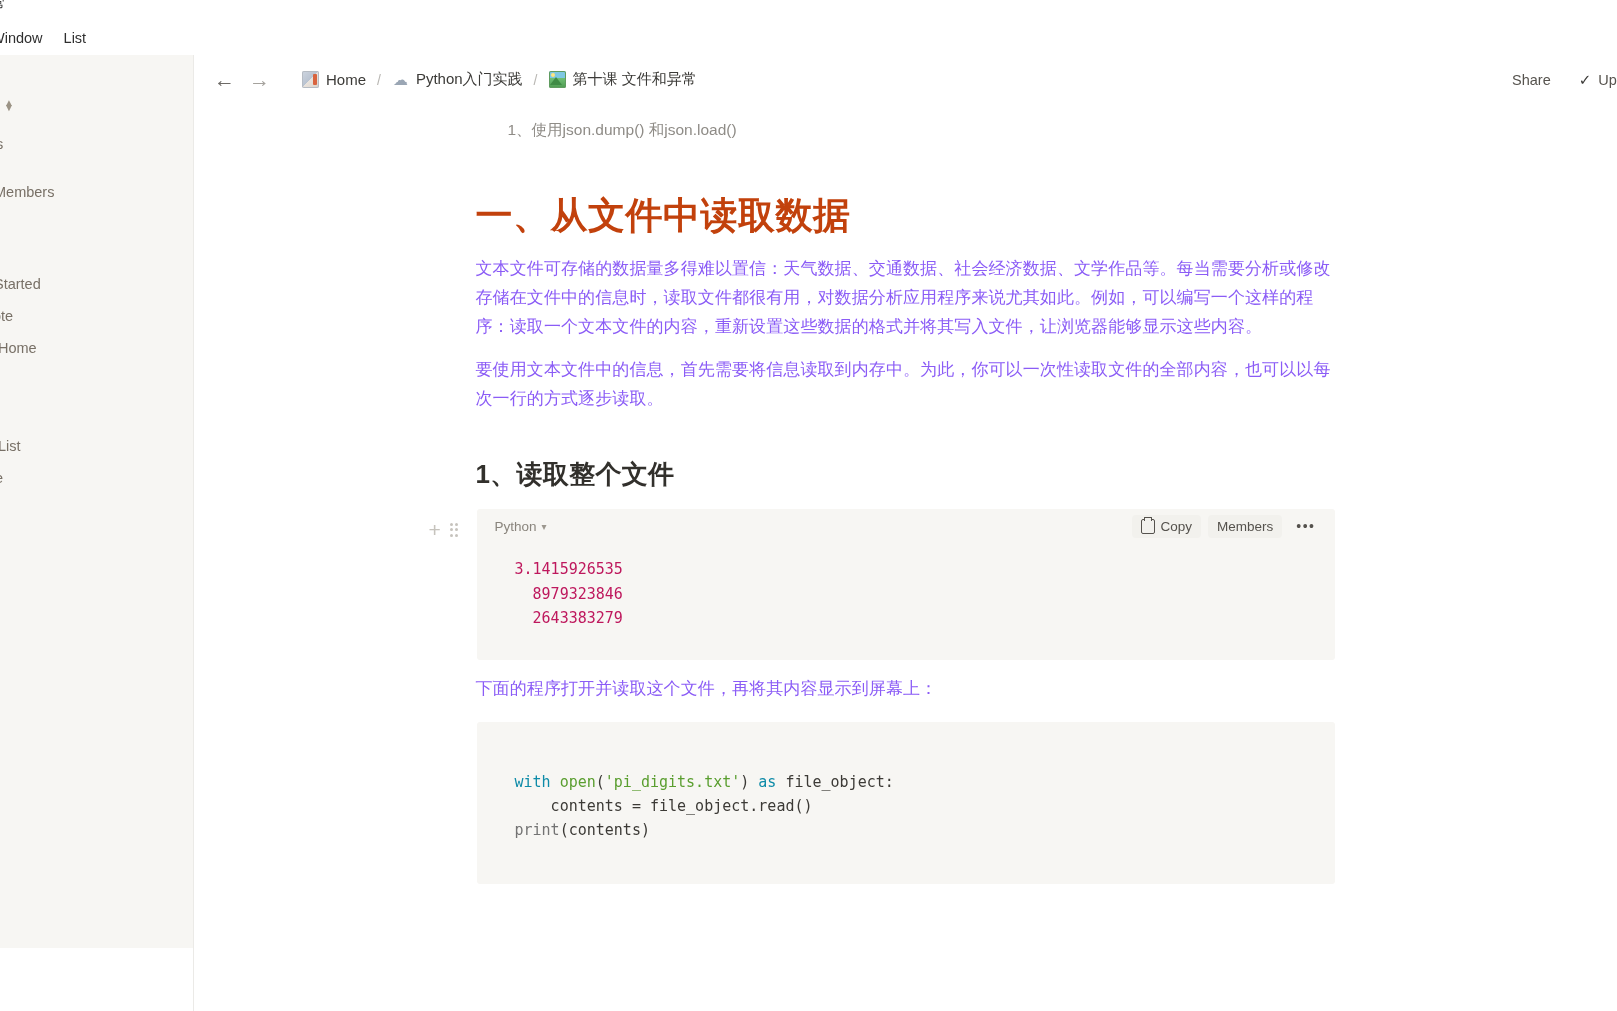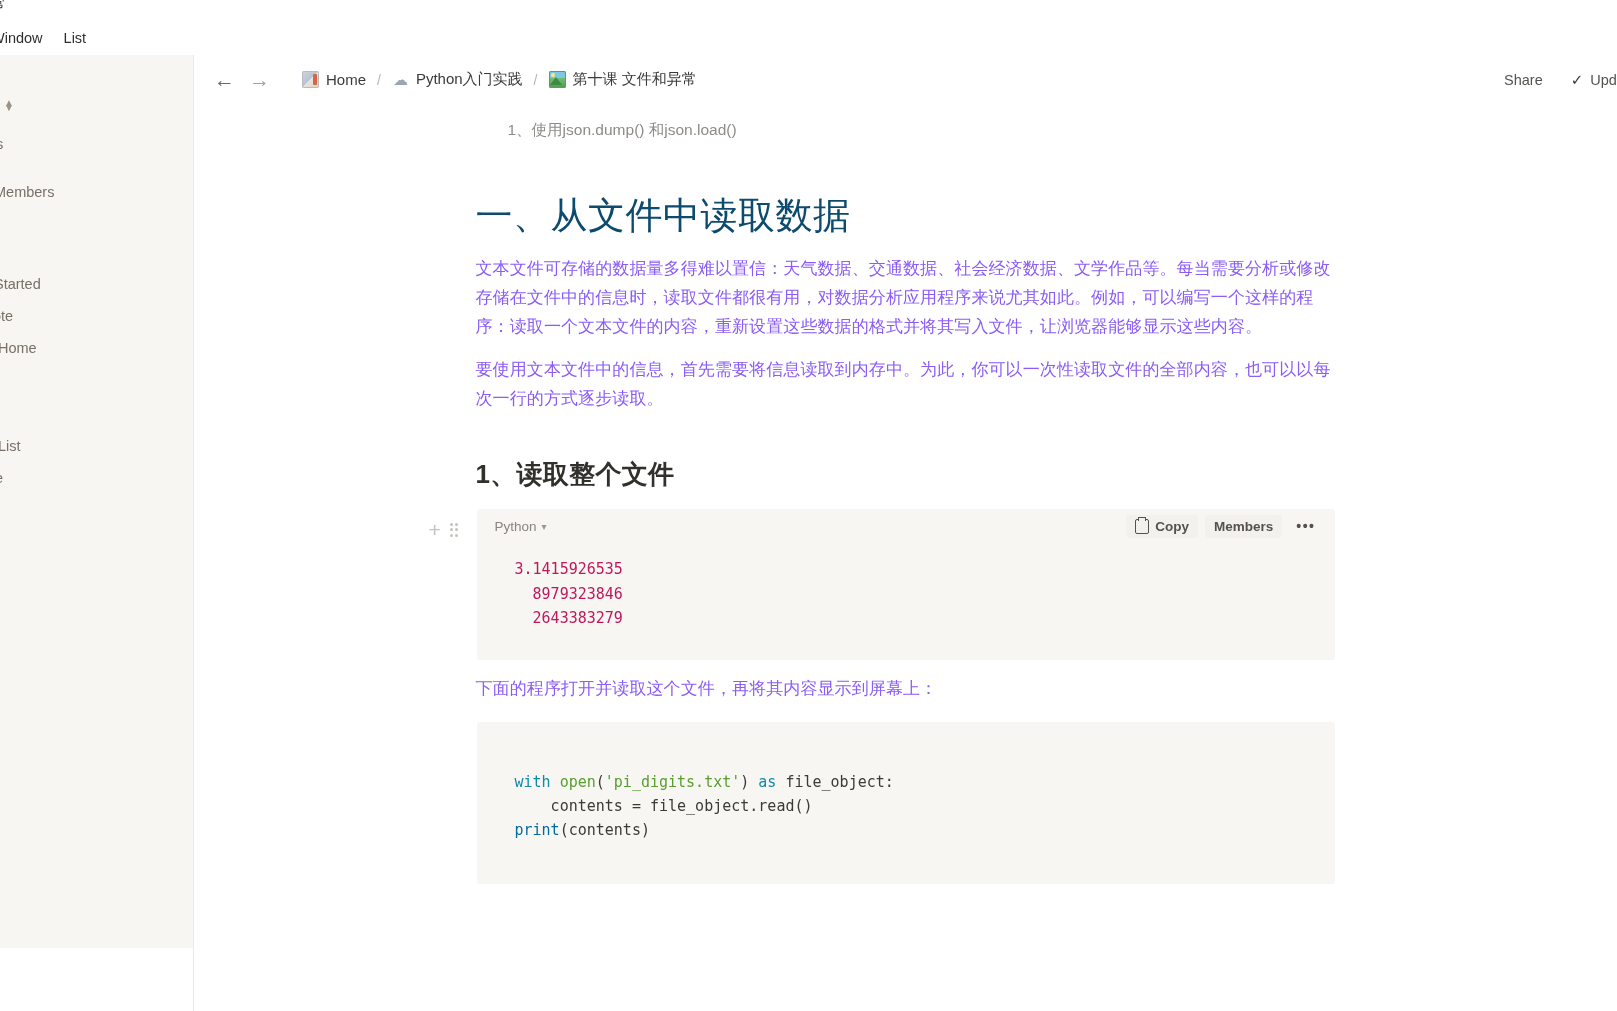--- a/index.html
+++ b/index.html
@@ -181,21 +181,21 @@
     border-left: 6px solid transparent;
     border-right: 6px solid transparent;
     border-bottom: 8px solid #3f8b45;
   }
 
   #topbar-right {
     margin-left: auto;
     display: flex;
     align-items: center;
     gap: 16px;
-    padding-right: 8px;
+    padding-right: 0px;
     font-size: 14.5px;
     color: #56534e;
     white-space: nowrap;
   }
   .tb-btn {
     padding: 4px 6px;
     border-radius: 4px;
     cursor: pointer;
   }
   #update-btn {
@@ -239,22 +239,22 @@
   #toc-link span {
     text-decoration-color: #d6d3ce;
     text-underline-offset: 3px;
     cursor: pointer;
   }
 
   h1#h-main {
     width: 860px;
     margin: 46px auto 6px auto;
     font-size: 37px;
-    font-weight: 400;
-    color: #0c4a6e;
+    font-weight: 700;
+    color: #c2410c;
     letter-spacing: 0.5px;
     line-height: 1.25;
   }
   h2#h-sub1 {
     width: 860px;
     margin: 44px auto 4px auto;
     font-size: 26px;
     font-weight: 700;
     color: #32302c;
     letter-spacing: 0.3px;
@@ -322,21 +322,20 @@
     border-radius: 3px;
   }
   .caret { font-size: 10px; color: #9c978e; }
   .code-actions {
     margin-left: auto;
     display: flex;
     align-items: center;
     gap: 0px;
     font-size: 13.5px;
     color: #55524d;
-    font-weight: bold;
   }
   .ca-btn {
     display: flex;
     align-items: center;
     gap: 6px;
     padding: 4px 9px;
     border-radius: 4px;
     cursor: pointer;
     background: #f2f1ed;
   }
@@ -377,21 +376,21 @@
     color: #3c3a36;
     white-space: pre;
     overflow: hidden;
   }
   pre.code-body.tall { padding-top: 48px; padding-bottom: 42px; }
 
   .tok-num   { color: #be185d; }
   .tok-kw    { color: #0e8ba8; }
   .tok-fn    { color: #5a9e2f; }
   .tok-str   { color: #5a9e2f; }
-  .tok-blue  { color: #0369a1; }
+  .tok-blue  { color: #737373; }
 </style>
 </head>
 <body>
 
 <div id="os-menubar">
   <div id="os-app-title">常</div>
   <div id="os-menu-items">
     <span>Window</span>
     <span>List</span>
   </div>

